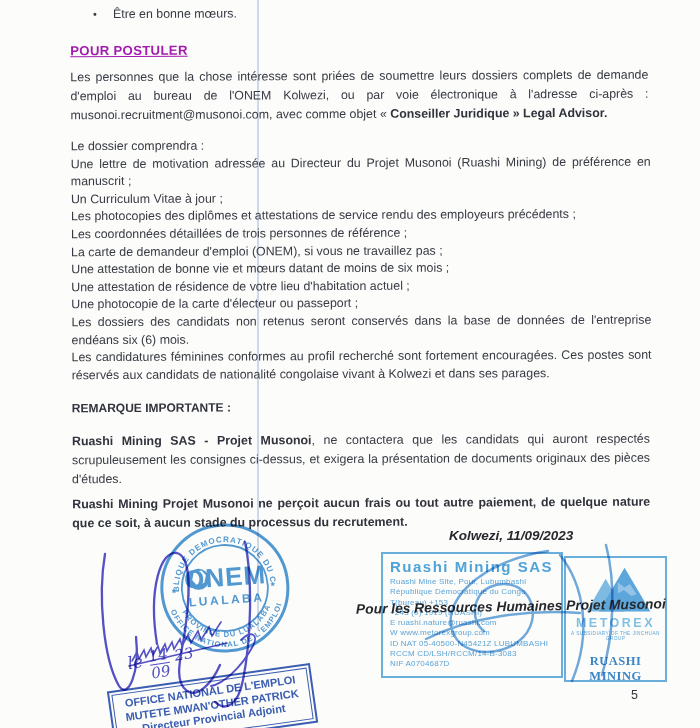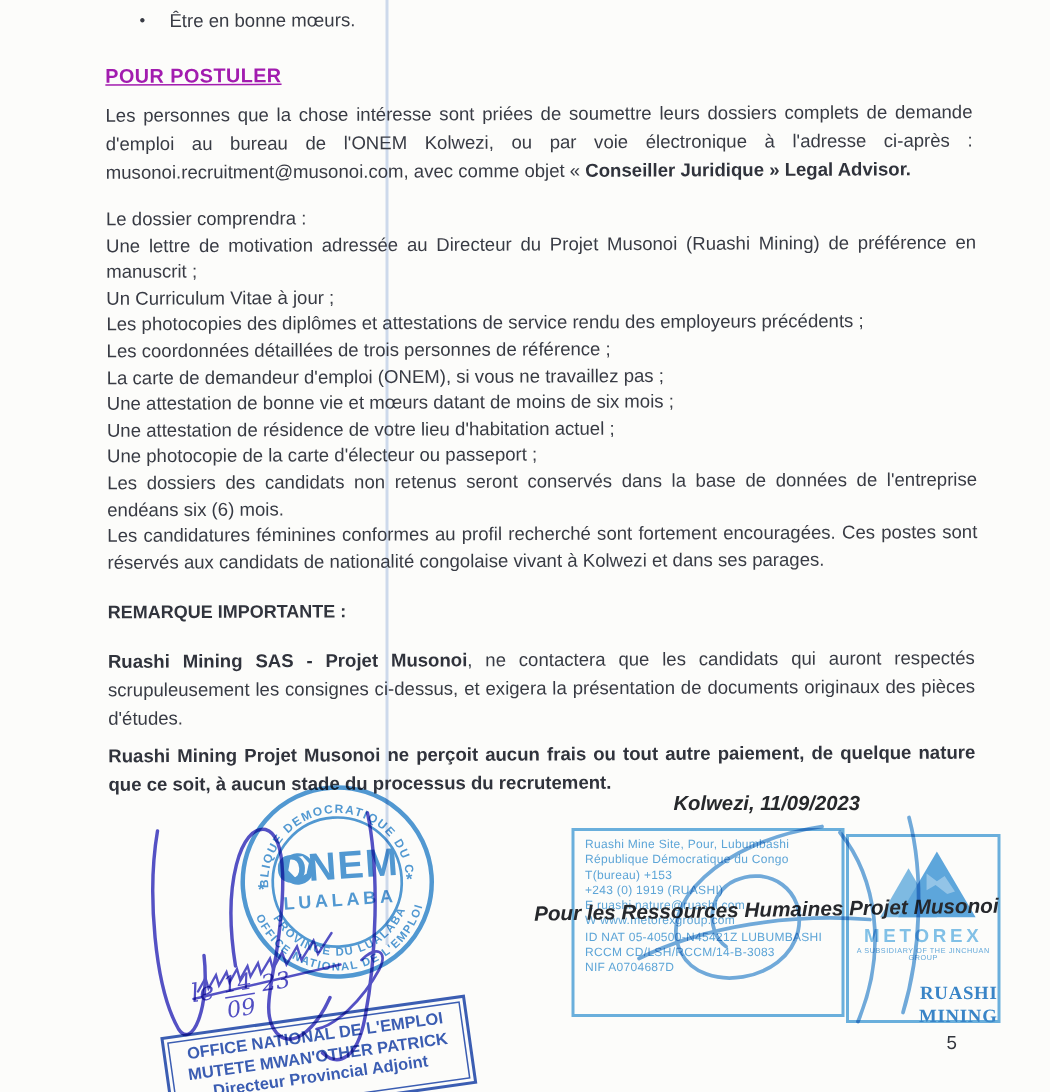--- a/index.html
+++ b/index.html
@@ -47,21 +47,21 @@
     font-style:italic;color:#26282c;z-index:6;}
   .ruashi-box{position:absolute;left:381px;top:552px;width:182px;height:126px;
     border:2px solid #63ade0;box-sizing:border-box;padding:4px 7px;color:#55a2da;opacity:.95;}
   .ruashi-box .title{font-size:15px;font-weight:bold;letter-spacing:1.5px;color:#47a0dc;margin-bottom:2px;}
   .ruashi-box .line{font-size:8px;line-height:10.3px;letter-spacing:.2px;white-space:nowrap;}
   .metorex-box{position:absolute;left:564px;top:556px;width:103px;height:126px;
     border:2px solid #63ade0;box-sizing:border-box;text-align:center;padding-top:4px;opacity:.95;}
   .metorex-brand{font-size:12.5px;font-weight:bold;letter-spacing:2.5px;color:#7cc0ea;margin-top:-6px;}
   .metorex-tag{font-size:4.8px;color:#5aa5dc;letter-spacing:.4px;margin-top:1px;}
   .metorex-name{font-family:"Liberation Serif","DejaVu Serif",serif;font-size:12.5px;font-weight:bold;
-    letter-spacing:.5px;color:#2f80c8;margin-top:13px;text-align:right;}
+    letter-spacing:.5px;color:#2f80c8;margin-top:13px;}
   .rh-overlay{position:absolute;left:356px;top:599px;width:320px;font-size:13.8px;font-weight:bold;
     font-style:italic;color:#26282c;z-index:7;transform:rotate(-1deg);white-space:nowrap;}
   .sig{position:absolute;z-index:8;}
   .sig-left{left:95px;top:540px;}
   .sig-right{left:420px;top:543px;}
   .page-num{position:absolute;left:631px;top:688px;font-size:12.5px;color:#33363d;}
 </style>
 </head>
 <body>
 
@@ -155,20 +155,21 @@
     <div class="inner">
       <div>OFFICE NATIONAL DE L'EMPLOI</div>
       <div>MUTETE MWAN'OTHER PATRICK</div>
       <div>Directeur Provincial Adjoint</div>
     </div>
   </div>
 
   <div class="kolwezi stamp">Kolwezi, 11/09/2023</div>
 
   <div class="ruashi-box stamp">
+    <div class="title">Ruashi Mining SAS</div>
     <div class="line">Ruashi Mine Site, Pour, Lubumbashi</div>
     <div class="line">République Démocratique du Congo</div>
     <div class="line">T(bureau) +153</div>
     <div class="line">+243 (0) 1919 (RUASHI)</div>
     <div class="line">E ruashi.nature@ruashi.com</div>
     <div class="line">W www.metorexgroup.com</div>
     <div class="line">ID NAT 05-40500-N45421Z LUBUMBASHI</div>
     <div class="line">RCCM CD/LSH/RCCM/14-B-3083</div>
     <div class="line">NIF A0704687D</div>
   </div>

